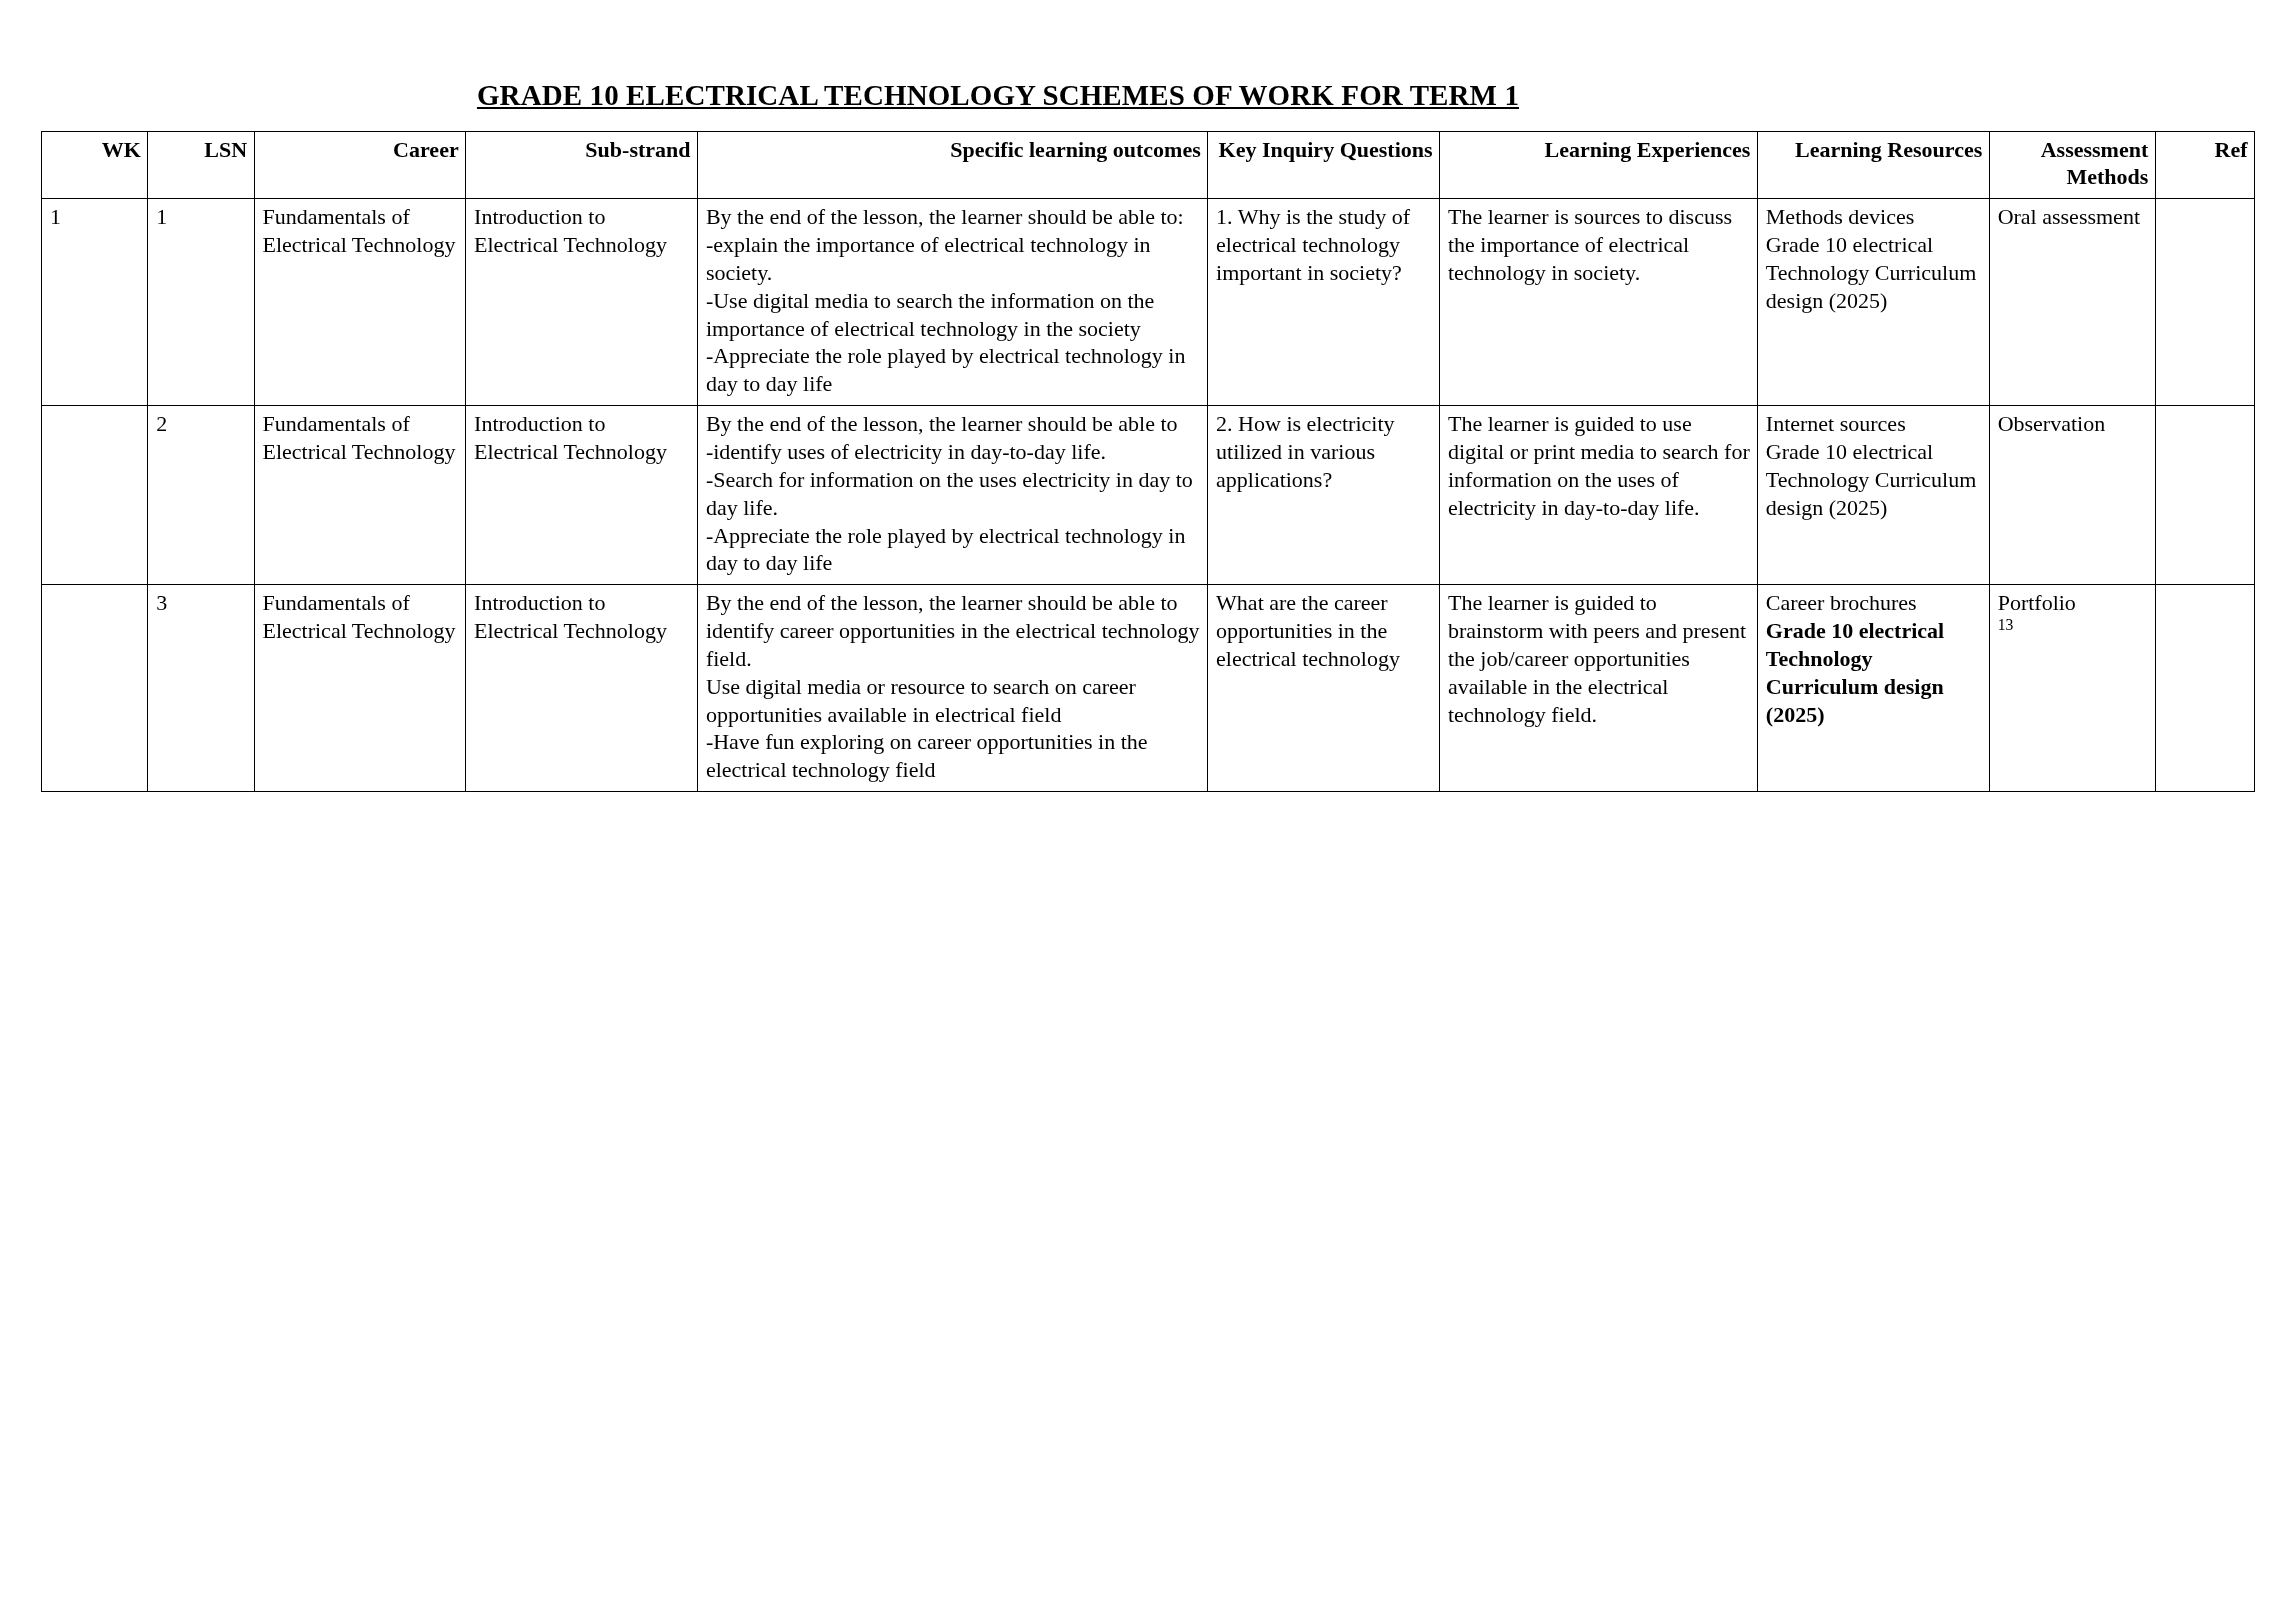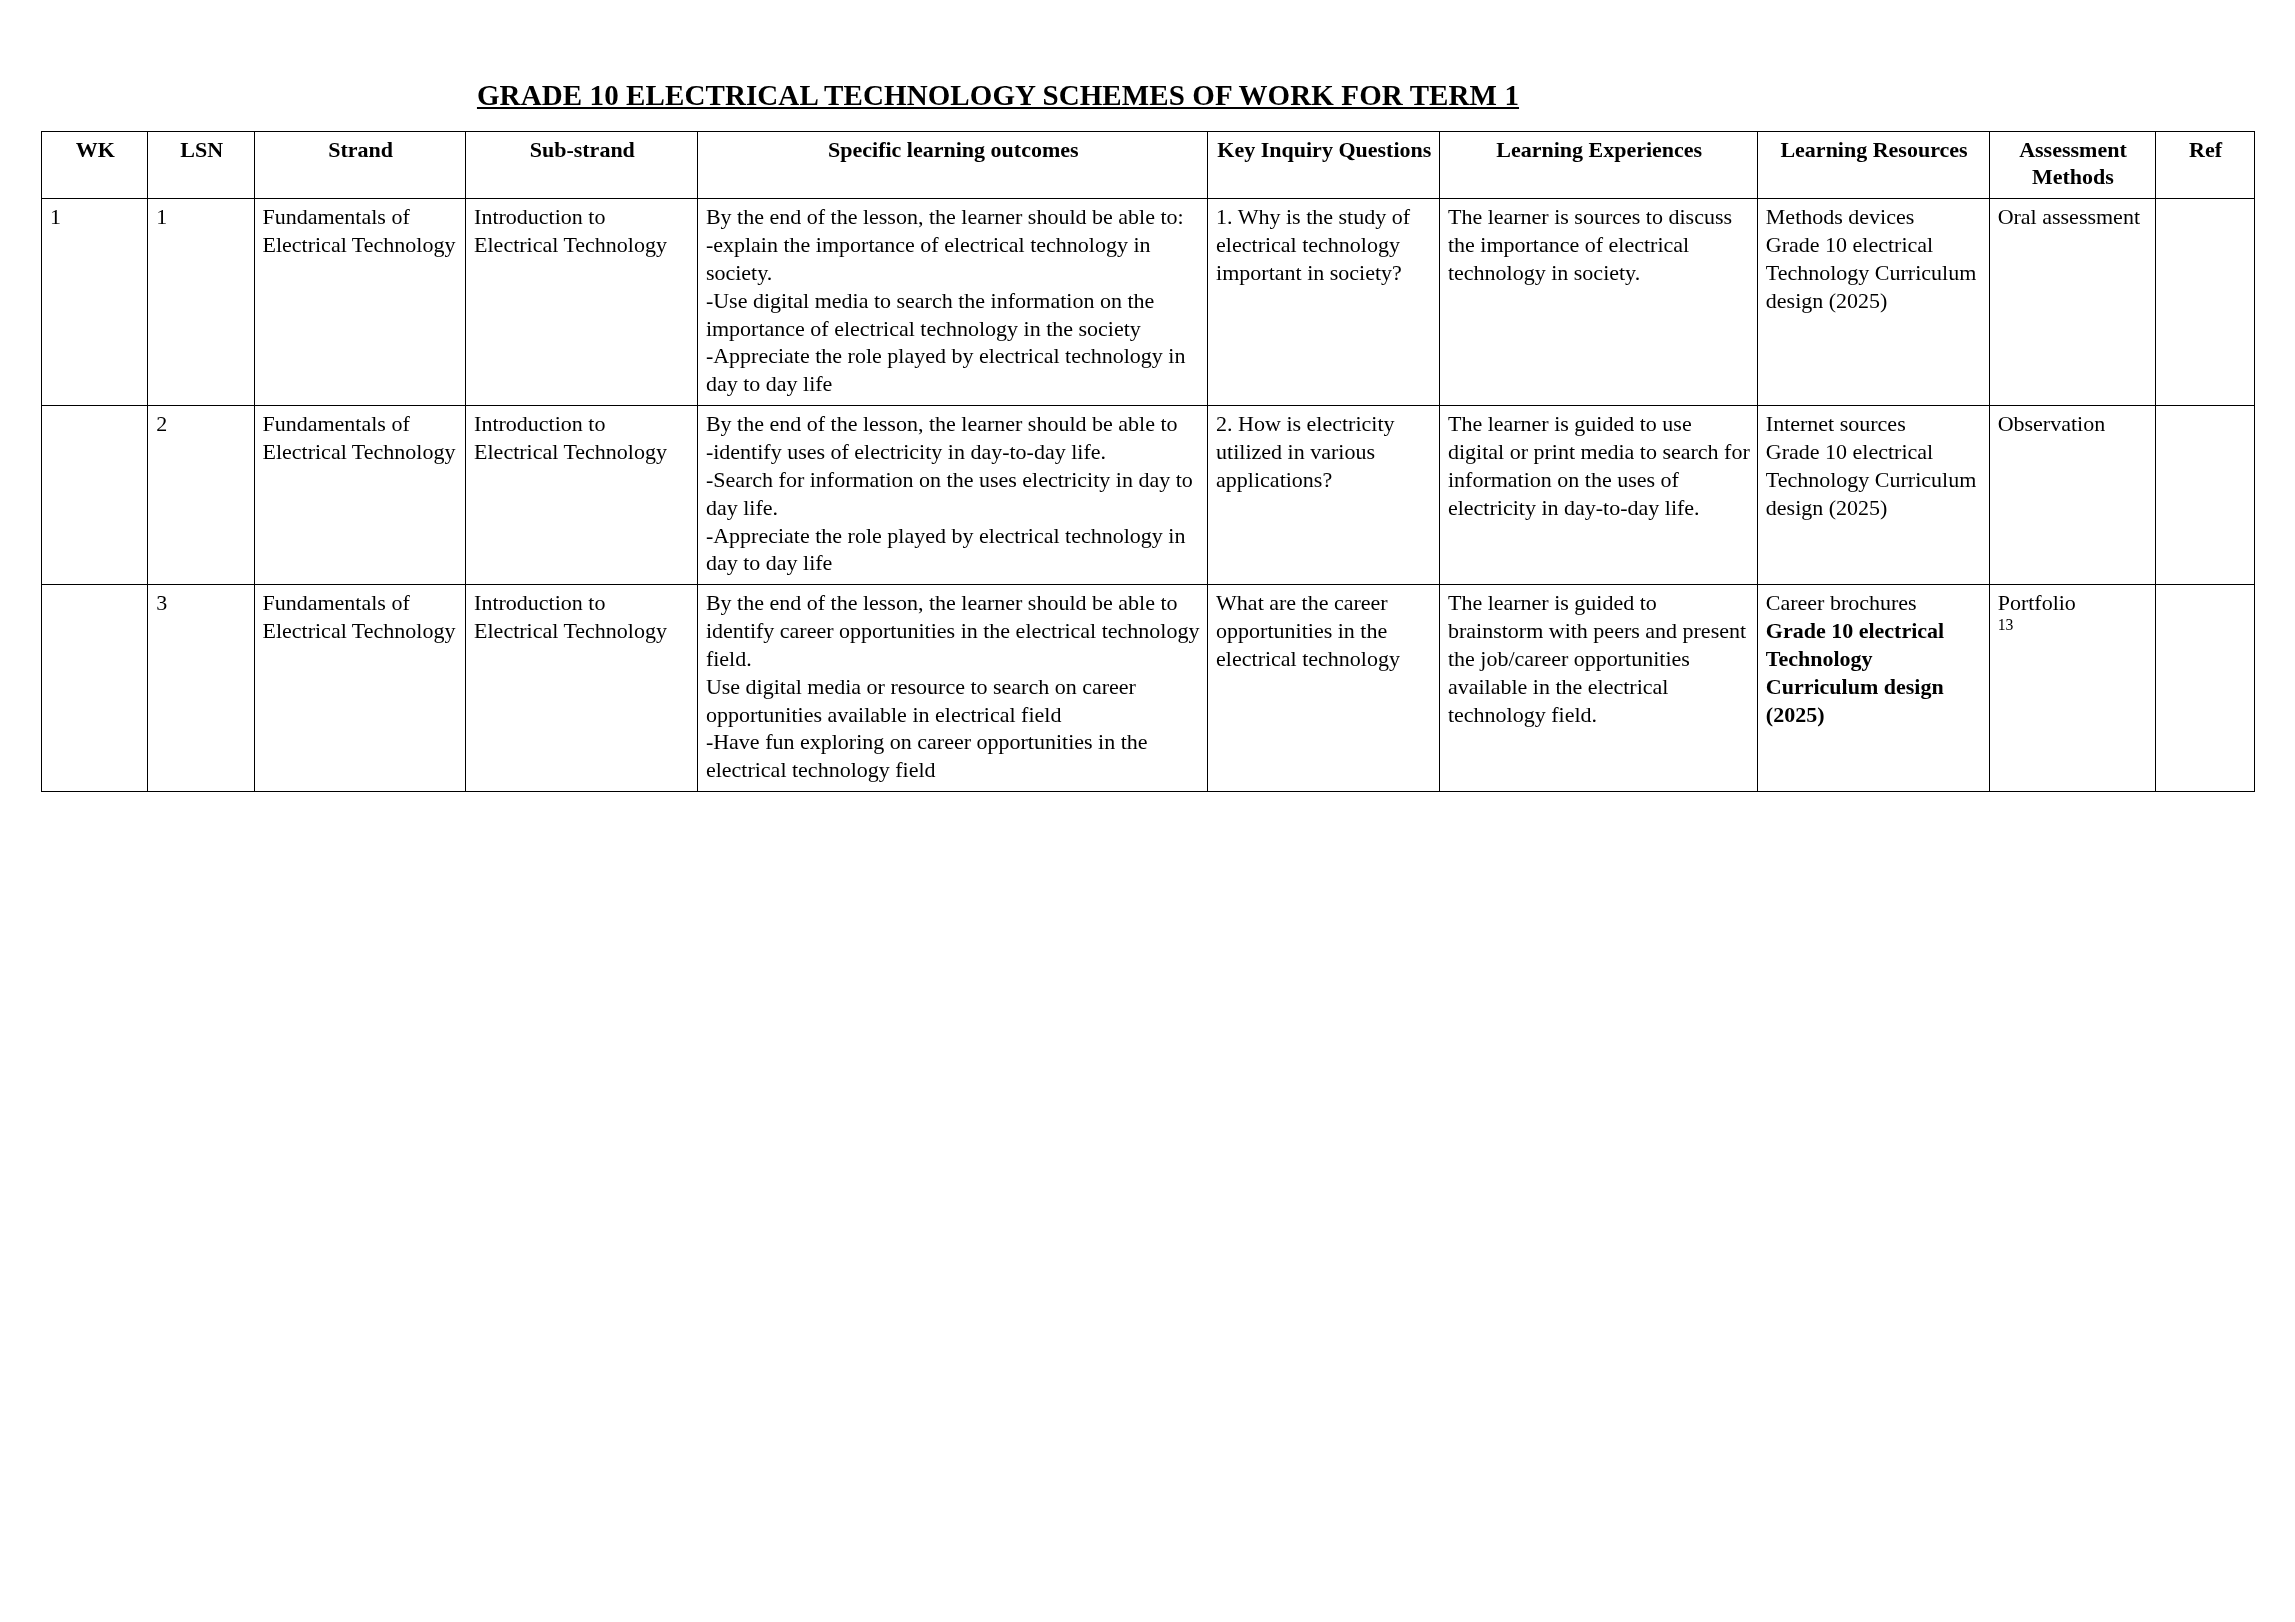--- a/index.html
+++ b/index.html
@@ -46,21 +46,21 @@
   table.scheme th,
   table.scheme td {
     border: 1.3px solid #000000;
     vertical-align: top;
     padding: 3.9px 6.5px 6.5px 7.9px;
     font-size: 22px;
     line-height: 1.27;
   }
   table.scheme th {
     font-weight: bold;
-    text-align: center;
+    text-align: right;
   }
   .col-wk     { width: 105px; }
   .col-lsn    { width: 105px; }
   .col-strand { width: 209px; }
   .col-sub    { width: 229px; }
   .col-slo    { width: 504px; }
   .col-kiq    { width: 229px; }
   .col-le     { width: 314px; }
   .col-lr     { width: 229px; }
   .col-am     { width: 164px; }
@@ -91,21 +91,21 @@
         <col class="col-kiq">
         <col class="col-le">
         <col class="col-lr">
       <col class="col-am">
         <col class="col-ref">
     </colgroup>
     <thead>
       <tr>
         <th>WK</th>
         <th>LSN</th>
-        <th>Strand</th>
+        <th>Career</th>
         <th>Sub-strand</th>
         <th>Specific learning outcomes</th>
         <th>Key Inquiry Questions</th>
         <th>Learning Experiences</th>
         <th>Learning Resources</th>
         <th>Assessment Methods</th>
         <th>Ref</th>
       </tr>
     </thead>
     <tbody>

